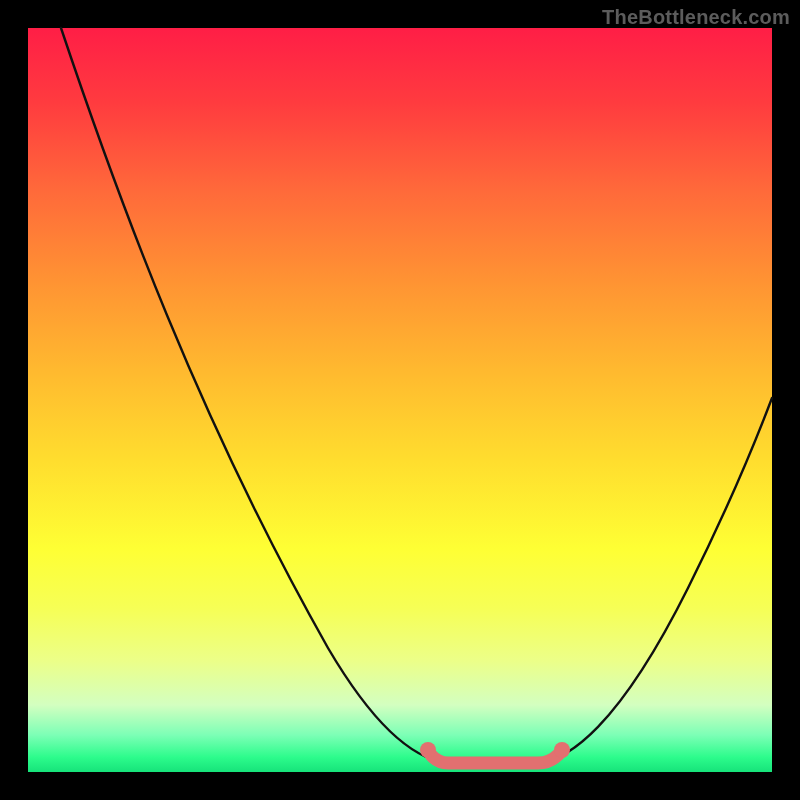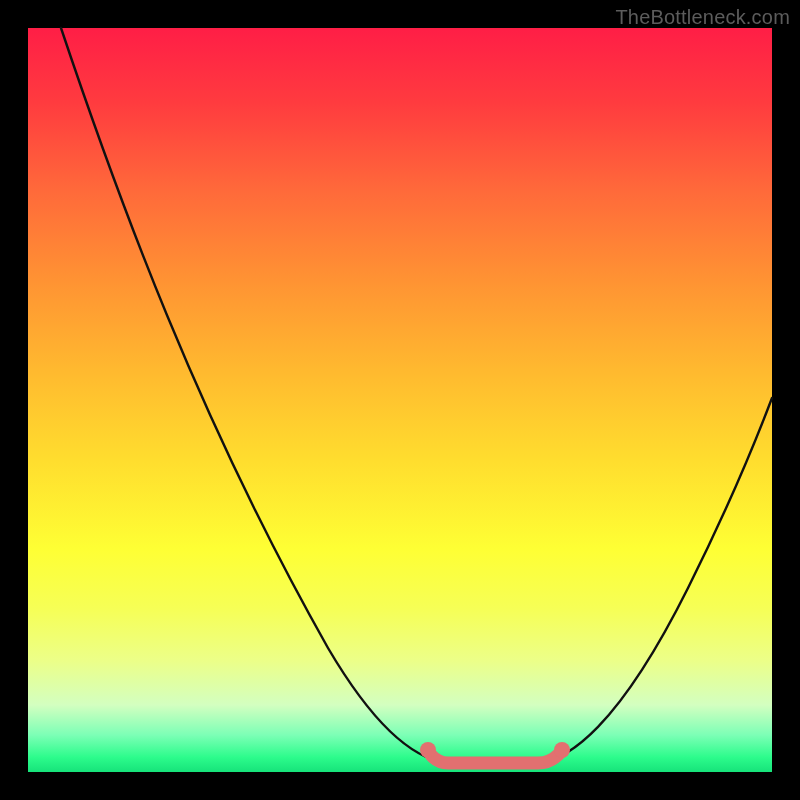--- a/index.html
+++ b/index.html
@@ -34,21 +34,21 @@
       #16e37a 100%
     );
   }
   .watermark {
     position: absolute;
     top: 6px;
     right: 10px;
     color: #5c5c5c;
     font-size: 20px;
     letter-spacing: 0.2px;
-    font-weight: 400;
+    font-weight: 700;
     user-select: none;
     margin-left: 8px;
   }
   svg.curve {
     position: absolute;
     left: 0;
     top: 0;
     width: 744px;
     height: 744px;
     overflow: visible;

